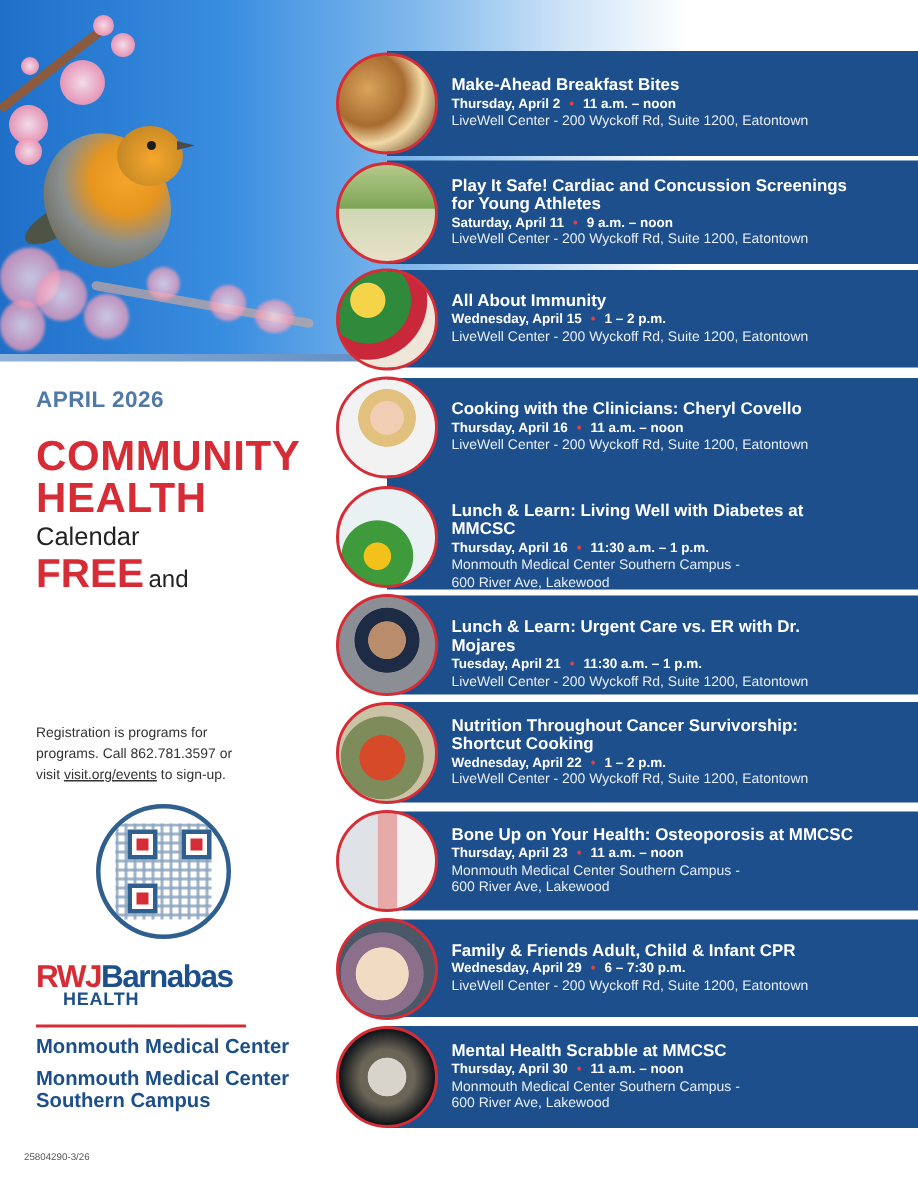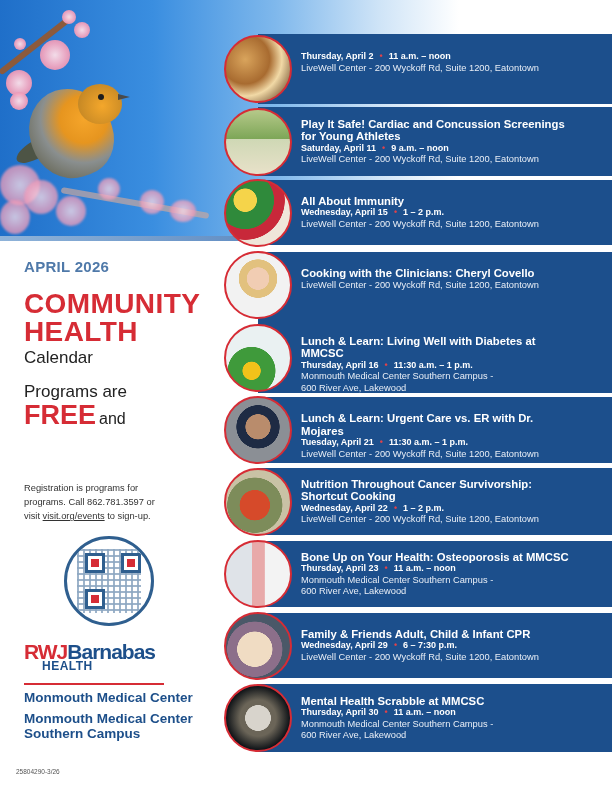--- a/index.html
+++ b/index.html
@@ -95,21 +95,20 @@
   <div class="blossom soft" style="left:98px;top:178px;width:22px;height:22px;"></div>
   <div class="blossom soft" style="left:140px;top:190px;width:24px;height:24px;"></div>
   <div class="blossom soft" style="left:170px;top:200px;width:26px;height:22px;"></div>
 </div>
 
 <div class="left">
   <div class="month">APRIL 2026</div>
   <div class="title1">COMMUNITY</div>
   <div class="title2">HEALTH</div>
   <div class="calendar">Calendar</div>
-  <div class="programs">Programs are</div>
   <div class="free-line">
     <span class="free">FREE</span><span class="and">and</span>
   </div>
 </div>
 
 <div class="reg">
   <div>Registration is programs for</div>
   <div>programs. Call 862.781.3597 or</div>
   <div>
     <span>visit</span>
@@ -130,20 +129,21 @@
   <div class="logo-health">HEALTH</div>
 </div>
 <div class="logo-rule"></div>
 <div class="mmc">Monmouth Medical Center</div>
 <div class="mmc2">Monmouth Medical Center Southern Campus</div>
 <div class="code">25804290-3/26</div>
 
 <div id="events">
     <div class="event" style="top: 34px; height: 70px;">
       <div class="ev-text" style="top: 17.25px;">
+        <div class="ev-title" style="max-width: 270px;">Make-Ahead Breakfast Bites</div>
         <div class="ev-when"><span>Thursday, April 2</span><span class="dot">•</span><span>11 a.m. – noon</span></div>
         <div class="ev-where">LiveWell Center - 200 Wyckoff Rd, Suite 1200, Eatontown</div>
       </div>
     </div>
     <div class="thumb" style="top: 35px; background: radial-gradient(circle at 30% 35%, rgb(217, 164, 92), rgb(168, 107, 48) 40%, rgb(241, 217, 166) 60%, rgb(107, 74, 42) 90%);"></div>
     <div class="event" style="top: 107px; height: 69px;">
       <div class="ev-text" style="top: 10.5px;">
         <div class="ev-title" style="max-width: 270px;">Play It Safe! Cardiac and Concussion Screenings for Young Athletes</div>
         <div class="ev-when"><span>Saturday, April 11</span><span class="dot">•</span><span>9 a.m. – noon</span></div>
         <div class="ev-where">LiveWell Center - 200 Wyckoff Rd, Suite 1200, Eatontown</div>
@@ -154,20 +154,21 @@
       <div class="ev-text" style="top: 14.75px;">
         <div class="ev-title" style="max-width: 270px;">All About Immunity</div>
         <div class="ev-when"><span>Wednesday, April 15</span><span class="dot">•</span><span>1 – 2 p.m.</span></div>
         <div class="ev-where">LiveWell Center - 200 Wyckoff Rd, Suite 1200, Eatontown</div>
       </div>
     </div>
     <div class="thumb" style="top: 178.5px; background: radial-gradient(circle at 30% 30%, rgb(245, 212, 74) 0px, rgb(245, 212, 74) 18%, rgb(47, 138, 59) 19%, rgb(47, 138, 59) 45%, rgb(200, 40, 58) 46%, rgb(200, 40, 58) 62%, rgb(239, 230, 218) 63%);"></div>
     <div class="event" style="top: 252px; height: 72px;">
       <div class="ev-text" style="top: 15.25px;">
         <div class="ev-title" style="max-width: 270px;">Cooking with the Clinicians: Cheryl Covello</div>
+        <div class="ev-when"><span>Thursday, April 16</span><span class="dot">•</span><span>11 a.m. – noon</span></div>
         <div class="ev-where">LiveWell Center - 200 Wyckoff Rd, Suite 1200, Eatontown</div>
       </div>
     </div>
     <div class="thumb" style="top: 251px; background: radial-gradient(circle at 50% 40%, rgb(241, 205, 179) 0px, rgb(241, 205, 179) 22%, rgb(226, 193, 126) 23%, rgb(226, 193, 126) 38%, rgb(242, 242, 242) 39%);"></div>
     <div class="event" style="top: 323px; height: 70px;">
       <div class="ev-text" style="top: 11.5px;">
         <div class="ev-title" style="max-width: 270px;">Lunch &amp; Learn: Living Well with Diabetes at MMCSC</div>
         <div class="ev-when"><span>Thursday, April 16</span><span class="dot">•</span><span>11:30 a.m. – 1 p.m.</span></div>
         <div class="ev-where" style="width: 200px;">Monmouth Medical Center Southern Campus - 600 River Ave, Lakewood</div>
       </div>

